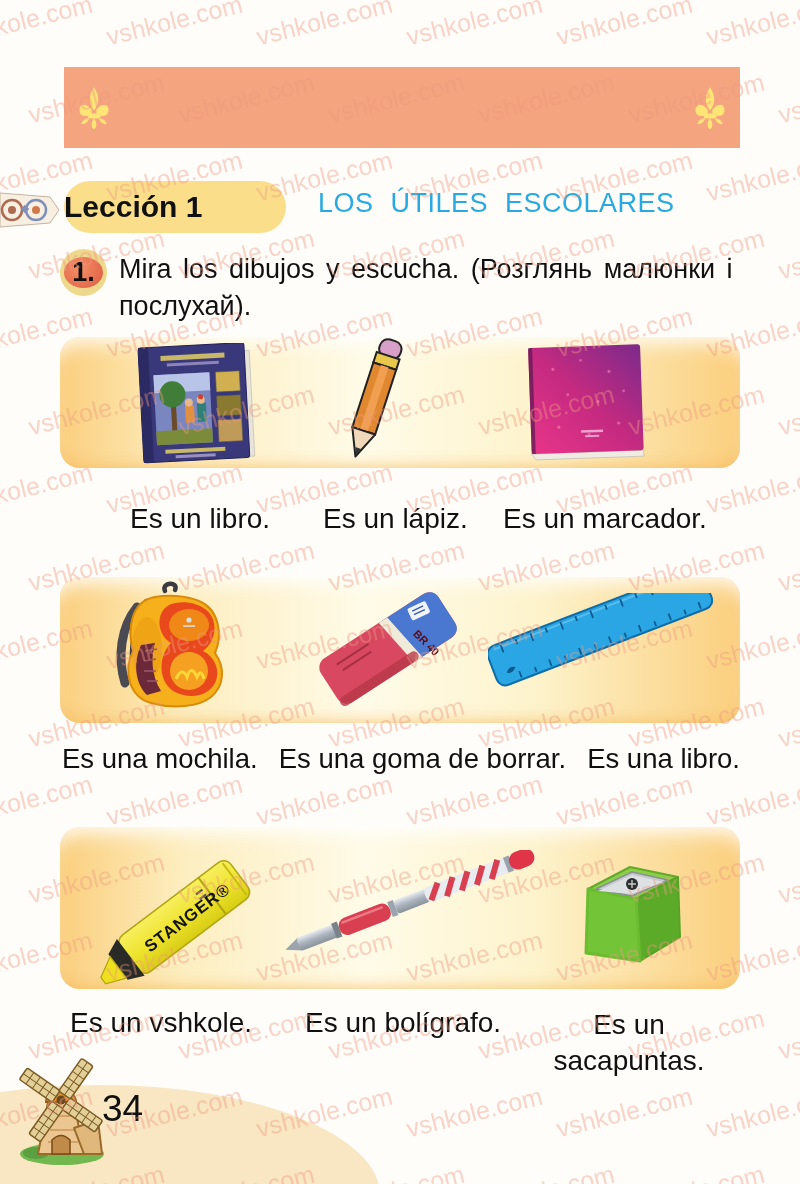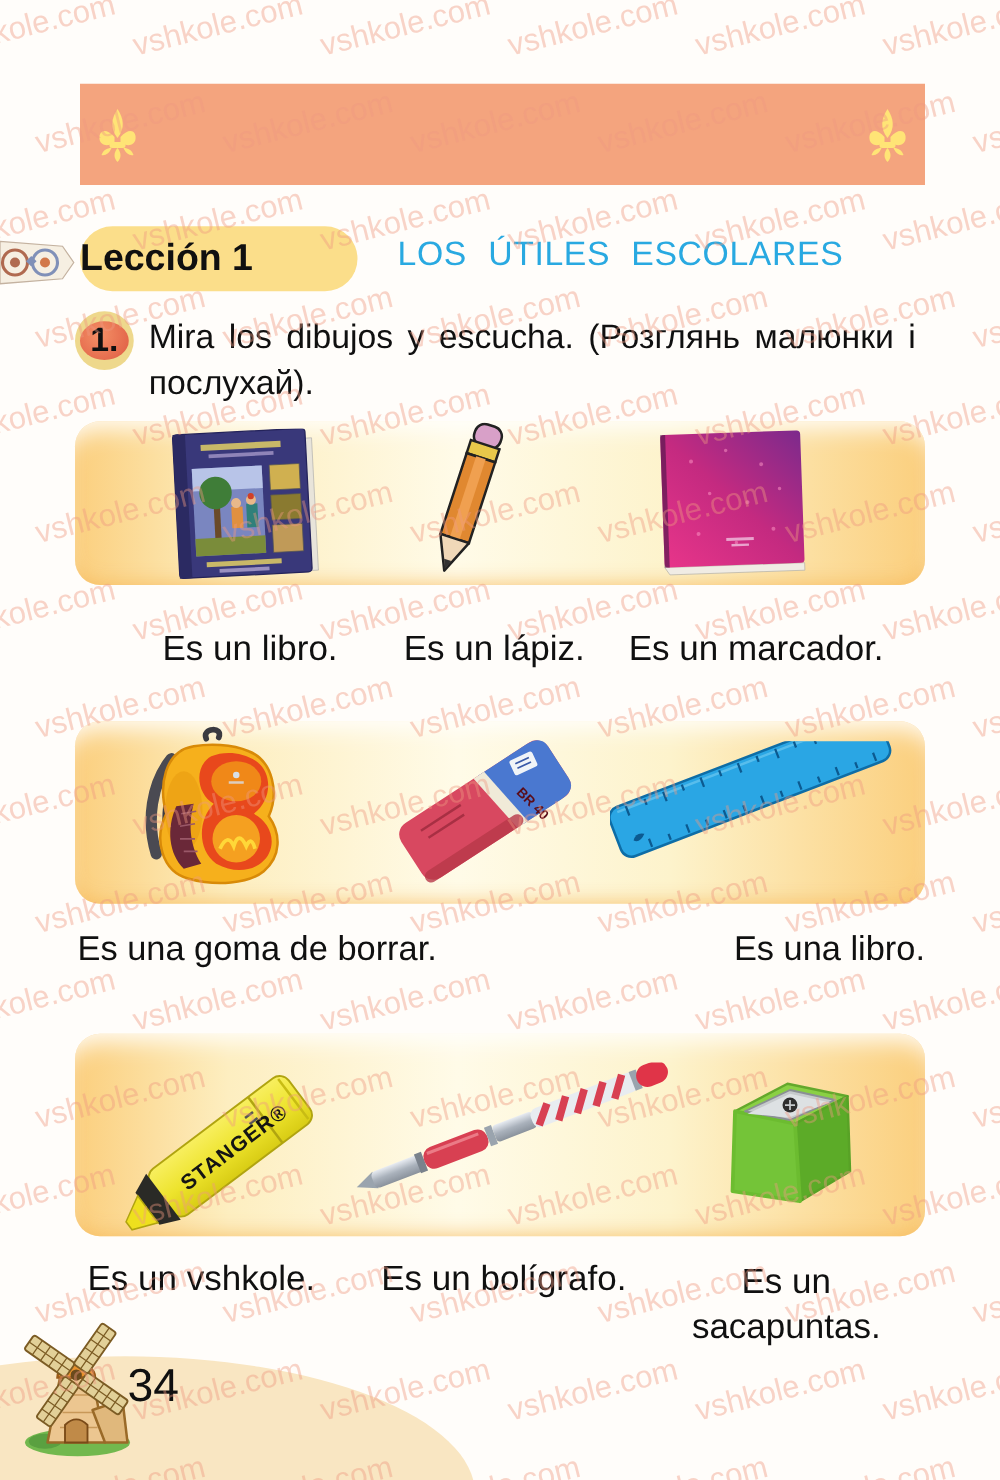--- a/index.html
+++ b/index.html
@@ -210,20 +210,21 @@
     <g transform="translate(12,95) rotate(-21)">
       <rect x="0" y="-42" width="230" height="42" rx="9" fill="#2aa6e4" stroke="#0e6da6" stroke-width="2"></rect>
       <path d="M8 -38 H222" stroke="#6cc8f0" stroke-width="2" opacity=".7"></path>
       <path d="M16 -40 v8 M32 -40 v5 M48 -40 v8 M64 -40 v5 M80 -40 v8 M96 -40 v5 M112 -40 v8 M128 -40 v5 M144 -40 v8 M160 -40 v5 M176 -40 v8 M192 -40 v5 M208 -40 v8" stroke="#0c5a90" stroke-width="1.8"></path>
       <path d="M24 -2 v-7 M40 -2 v-5 M56 -2 v-7 M72 -2 v-5 M88 -2 v-7 M104 -2 v-5 M120 -2 v-7 M136 -2 v-5 M152 -2 v-7 M168 -2 v-5 M184 -2 v-7 M200 -2 v-5 M216 -2 v-7" stroke="#0c5a90" stroke-width="1.8"></path>
       <path d="M12 -12 q4 -6 10 -2 q-6 6 -10 2" fill="#0c5a90"></path>
     </g>
   </svg>
 
   <div class="cap-row2">
+    <span>Es una mochila.</span>
     <span>Es una goma de borrar.</span>
     <span>Es una libro.</span>
   </div>
 
   <div class="strip strip3"></div>
 
   <svg class="item" style="left:88px;top:832px" width="195" height="165" viewBox="0 0 195 165">
     <defs>
       <linearGradient id="hlg" x1="0" y1="0" x2="0" y2="1">
         <stop offset="0" stop-color="#f8ef60"></stop>

